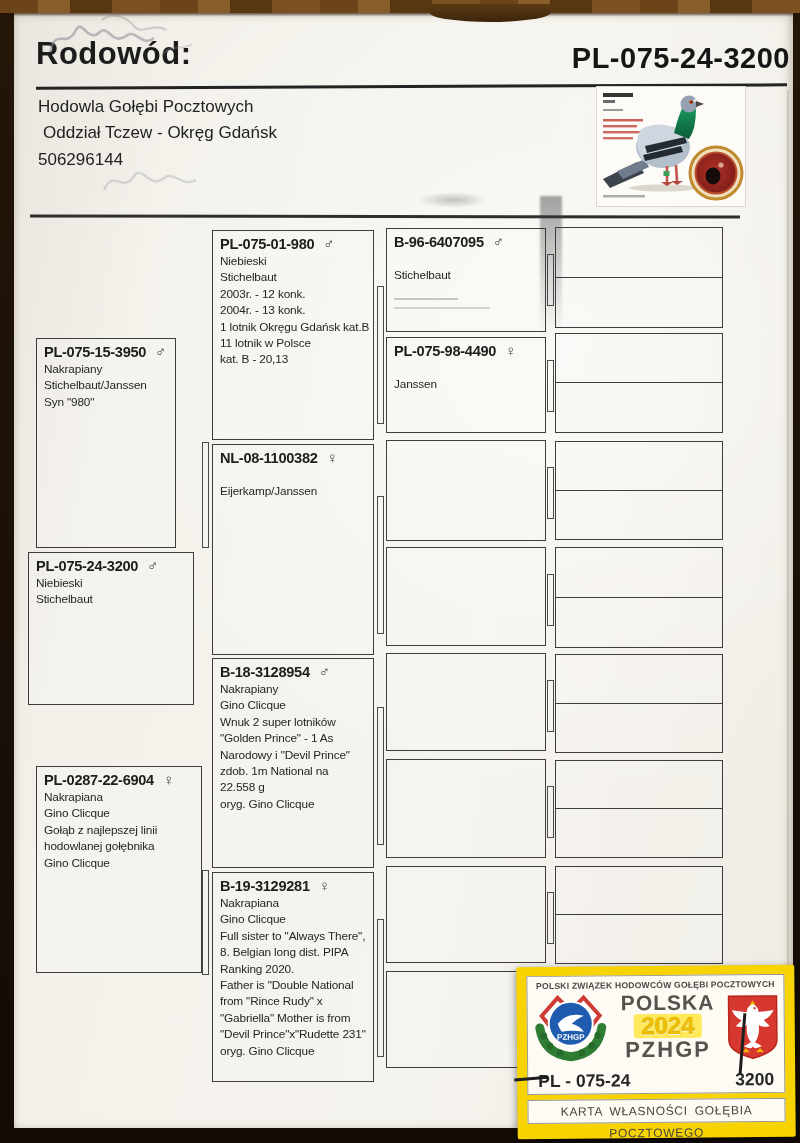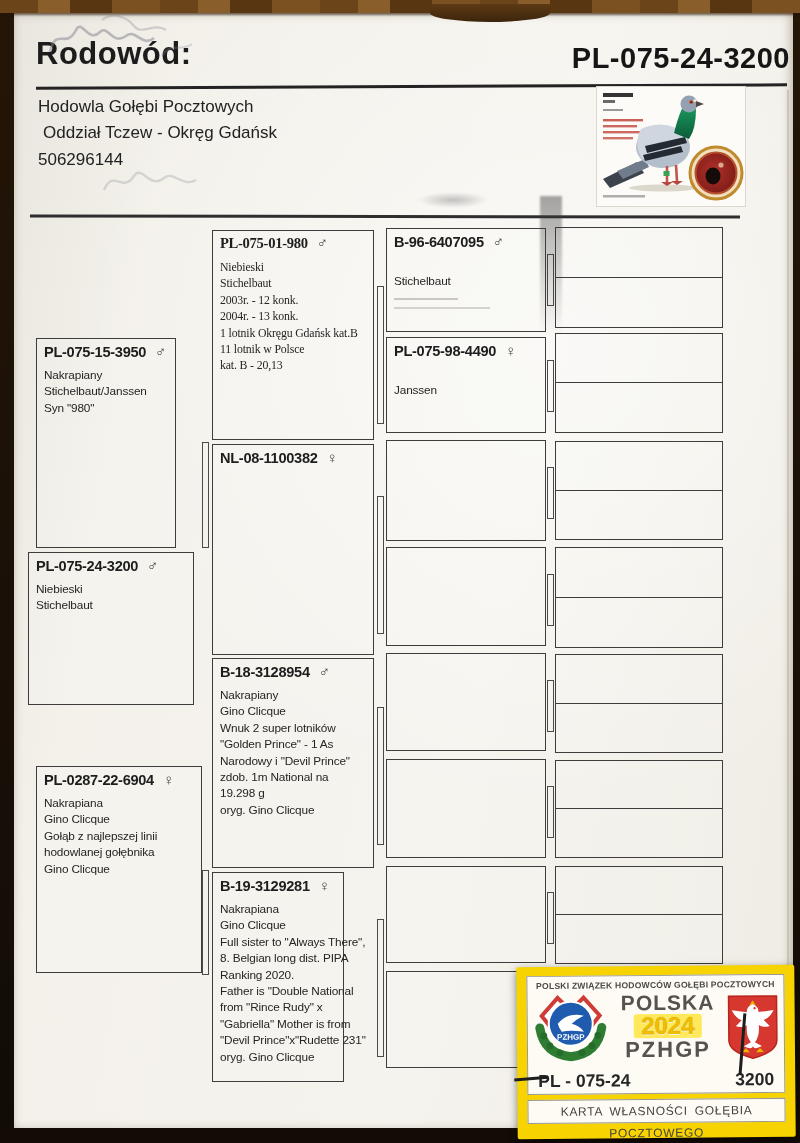--- a/index.html
+++ b/index.html
@@ -25,21 +25,21 @@
   .ring-title{position:absolute;left:470px;top:42px;width:320px;text-align:right;font-size:29px;font-weight:bold;color:#161616;letter-spacing:.5px;}
   .breeder{position:absolute;left:38px;top:94px;font-size:17px;font-weight:normal;color:#222;line-height:1.55;}
   .breeder .b3{padding-left:5px;}
   .head-rule{position:absolute;left:30px;top:215px;width:710px;height:3px;background:#2e2e2e;transform:rotate(.1deg);}
 
   .photo{position:absolute;left:596px;top:86px;width:150px;height:121px;background:#fcfbf7;border:1px solid #ddd8cd;}
 
   .pbox{position:absolute;border:1.6px solid #3d3d3d;padding:4px 7px;font-size:11.8px;color:#252525;background:rgba(255,255,255,.14);}
   .pring{font-weight:bold;font-size:14.6px;letter-spacing:-.3px;white-space:nowrap;color:#1d1d1d;}
   .pring .sex{font-weight:400;font-size:15px;margin-left:9px;color:#444;letter-spacing:0;}
-  .plines{margin-top:7px;letter-spacing:-.15px;}
+  .plines{margin-top:1px;letter-spacing:-.15px;}
   .plines .bl{min-height:16.4px;line-height:16.4px;white-space:nowrap;}
 
   .pair{position:absolute;border:1.6px solid #3d3d3d;background:rgba(255,255,255,.12);}
   .pair .cell{height:50%;}
   .pair .cell:first-child{border-bottom:1.6px solid #3d3d3d;}
 
   .bracket{position:absolute;width:7px;border:1.5px solid #4a4a4a;background:transparent;}
 
   .smudge{position:absolute;pointer-events:none;z-index:5;}
 
@@ -158,49 +158,53 @@
     <div class="pring"><span>PL-0287-22-6904</span><span class="sex">♀</span></div>
     <div class="plines">
         <div class="bl">Nakrapiana</div>
         <div class="bl">Gino Clicque</div>
         <div class="bl">Gołąb z najlepszej linii</div>
         <div class="bl">hodowlanej gołębnika</div>
         <div class="bl">Gino Clicque</div>
       </div>
   </div>
 
-  <div class="pbox" style="left:212px;top:230px;width:162px;height:210px;font-family:Liberation Serif, serif;">
+  <div class="pbox" style="left:212px;top:230px;width:162px;height:210px;">
     <div class="pring"><span>PL-075-01-980</span><span class="sex">♂</span></div>
     <div class="plines">
         <div class="bl">Niebieski</div>
         <div class="bl">Stichelbaut</div>
         <div class="bl">2003r. - 12 konk.</div>
         <div class="bl">2004r. - 13 konk.</div>
         <div class="bl">1 lotnik Okręgu Gdańsk kat.B</div>
         <div class="bl">11 lotnik w Polsce</div>
         <div class="bl">kat. B - 20,13</div>
       </div>
   </div>
   <div class="pbox" style="left:212px;top:444px;width:162px;height:211px;">
     <div class="pring"><span>NL-08-1100382</span><span class="sex">♀</span></div>
+    <div class="plines">
+        <div class="bl"></div>
+        <div class="bl">Eijerkamp/Janssen</div>
+      </div>
   </div>
   <div class="pbox" style="left:212px;top:658px;width:162px;height:210px;">
     <div class="pring"><span>B-18-3128954</span><span class="sex">♂</span></div>
     <div class="plines">
         <div class="bl">Nakrapiany</div>
         <div class="bl">Gino Clicque</div>
         <div class="bl">Wnuk 2 super lotników</div>
         <div class="bl">"Golden Prince" - 1 As</div>
         <div class="bl">Narodowy i "Devil Prince"</div>
         <div class="bl">zdob. 1m National na</div>
-        <div class="bl">19.298 g</div>
+        <div class="bl">22.558 g</div>
         <div class="bl">oryg. Gino Clicque</div>
       </div>
   </div>
-  <div class="pbox" style="left:212px;top:872px;width:132px;height:210px;">
+  <div class="pbox" style="left:212px;top:872px;width:162px;height:210px;">
     <div class="pring"><span>B-19-3129281</span><span class="sex">♀</span></div>
     <div class="plines">
         <div class="bl">Nakrapiana</div>
         <div class="bl">Gino Clicque</div>
         <div class="bl">Full sister to "Always There",</div>
         <div class="bl">8. Belgian long dist. PIPA</div>
         <div class="bl">Ranking 2020.</div>
         <div class="bl">Father is "Double National</div>
         <div class="bl">from "Rince Rudy" x</div>
         <div class="bl">"Gabriella" Mother is from</div>

